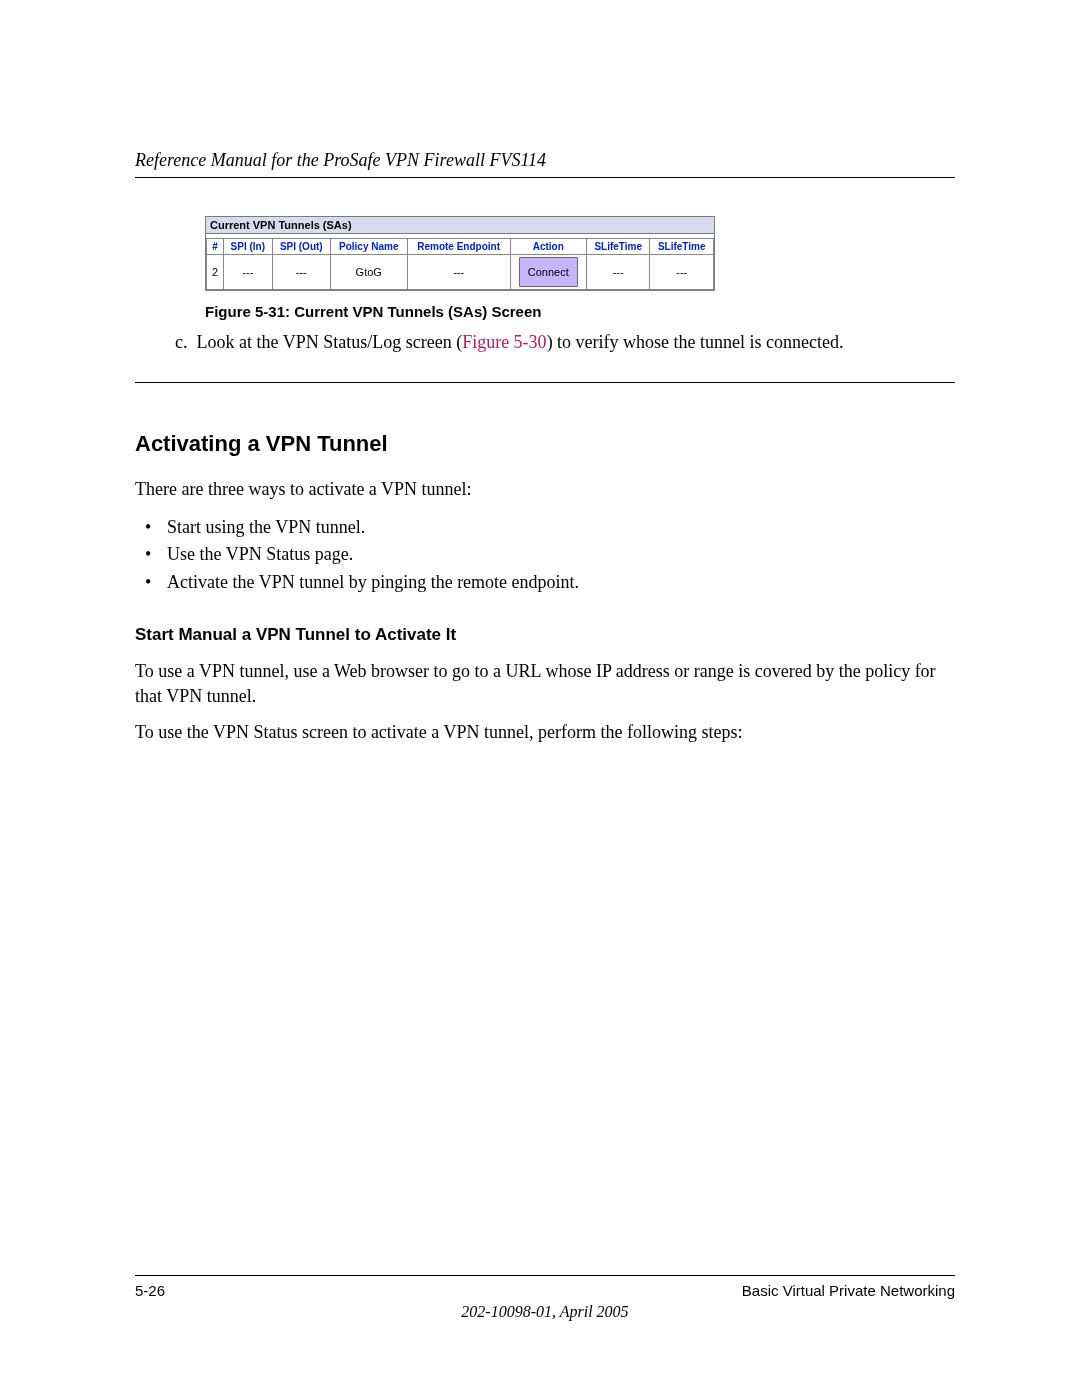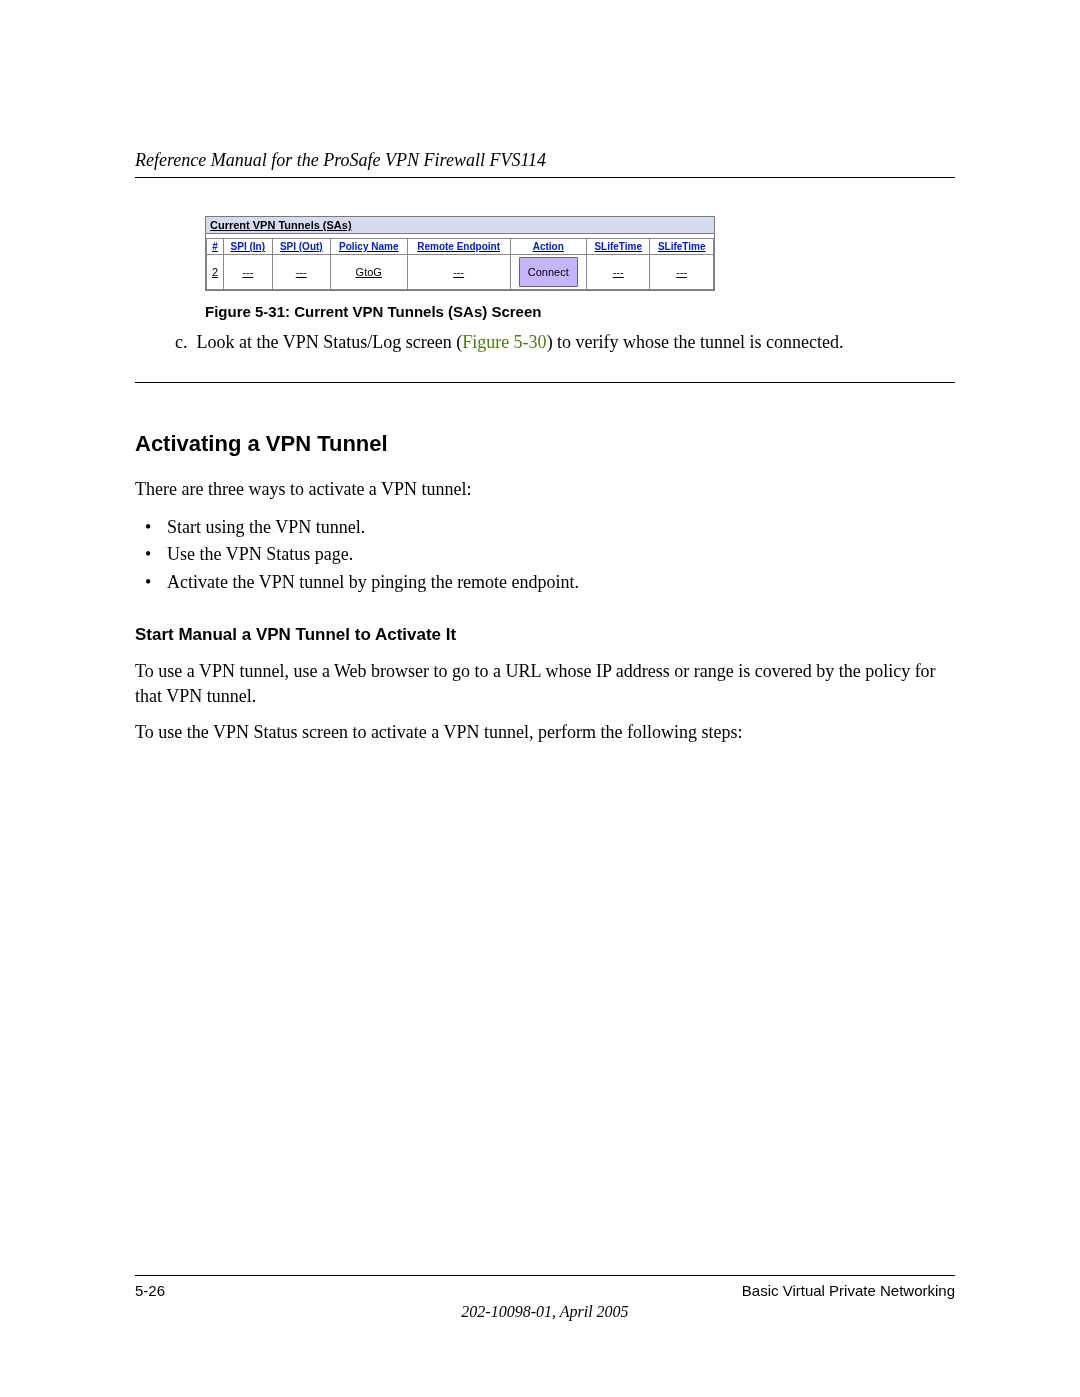--- a/index.html
+++ b/index.html
@@ -33,21 +33,20 @@
     margin: 6px 0 0 0;
   }
   
   .screenshot {
     margin-left: 70px;
     width: 508px;
     font-family: Arial, Helvetica, sans-serif;
     font-size: 11px;
     border: 1px solid #7a7a7a;
     background: #fff;
-    text-decoration: underline;
   }
   .screenshot .title {
     background: #d6dbef;
     font-weight: bold;
     font-size: 11px;
     padding: 2px 4px;
     border-bottom: 1px solid #7a7a7a;
   }
   .screenshot table {
     border-collapse: collapse;
@@ -86,21 +85,21 @@
   }
   .stepc {
     margin-left: 40px;
     text-indent: -22px;
     padding-left: 22px;
     font-size: 18px;
     line-height: 1.35;
     margin-bottom: 28px;
   }
   .link {
-    color: #4d7c0f;
+    color: #be185d;
   }
   
   h1 {
     font-family: Arial, Helvetica, sans-serif;
     font-weight: bold;
     font-size: 26px;
     margin: 30px 0 2px 0;
   }
   h2 {
     font-family: Arial, Helvetica, sans-serif;

